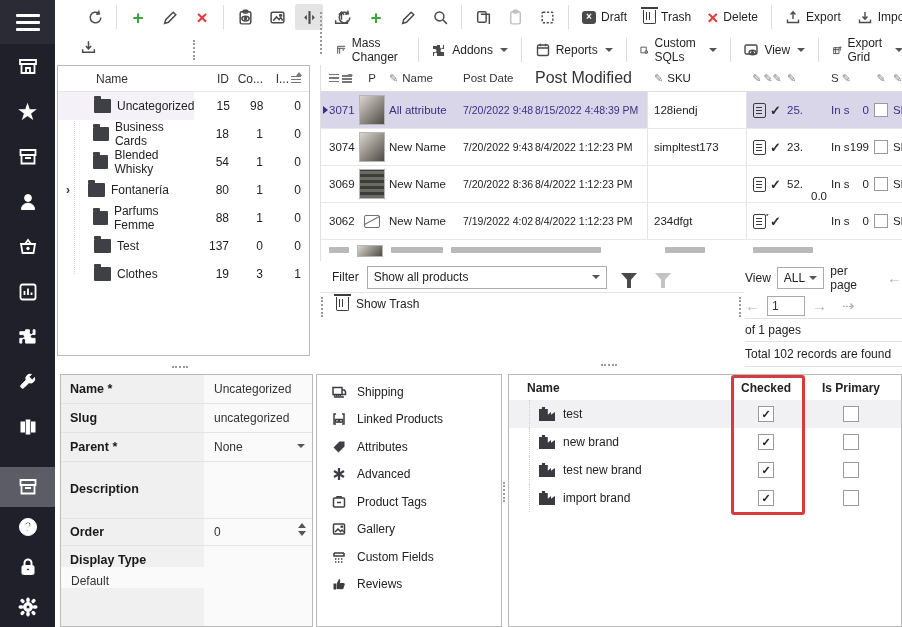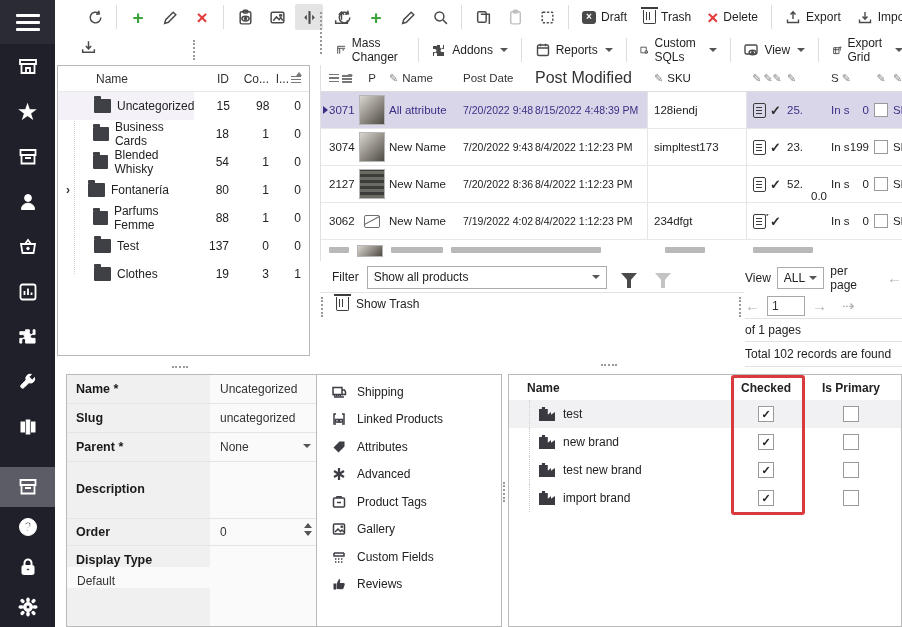--- a/index.html
+++ b/index.html
@@ -37,21 +37,21 @@
     font-weight:bold;display:flex;align-items:center;justify-content:center;line-height:1;}
   .vdots{border-left:2px dotted #9a9a9a;width:2px;height:20px;position:absolute;}
   .hdots{border-top:2px dotted #9a9a9a;width:16px;height:2px;position:absolute;}
 
   
   .cat-panel{position:absolute;left:57px;top:65px;width:253px;height:291px;background:#fff;
     border:1px solid #b9b9b9;font-size:12px;}
   .cat-header{height:26px;display:flex;align-items:center;color:#333;border-bottom:1px solid #e8e8e8;}
   .cat-header .c-name{flex:1;padding-left:38px;}
   .c-id{width:40px;text-align:right;padding-right:4px;}
-  .c-count{width:42px;text-align:right;padding-right:6px;}
+  .c-count{width:42px;text-align:right;padding-right:12px;}
   .c-extra{width:34px;text-align:right;padding-right:8px;display:flex;justify-content:flex-end;align-items:center;gap:2px;}
   .cat-rows{position:relative;}
   .tree-line{position:absolute;left:16px;top:14px;bottom:14px;border-left:1px dotted #cfcfcf;}
   .cat-row{height:28px;display:flex;align-items:center;position:relative;}
   .cat-row .name-cell{flex:1;display:flex;align-items:center;height:100%;padding-left:8px;gap:6px;}
   .cat-row.selected .name-cell{background:#f4f2f8;}
   .expander{width:12px;color:#333;font-weight:bold;font-size:12px;}
   .expander.show::before{content:"›";}
   .folder{width:17px;height:14px;position:relative;background:#3f3f46;border-radius:1px;margin-left:10px;}
   .folder::before{content:"";position:absolute;top:-3px;left:0;width:7px;height:3px;background:#3f3f46;
@@ -121,21 +121,21 @@
     align-items:center;gap:6px;font-size:12px;}
   .pagination{position:absolute;left:745px;top:293px;width:157px;font-size:12px;}
   .pg-row{height:26px;display:flex;align-items:center;gap:7px;border-bottom:1px solid #e2e2e2;}
   .pg-arrow{color:#b3b3b3;font-size:15px;}
   .pg-input{width:38px;height:20px;border:1px solid #a8a8a8;font-size:12px;padding:0 4px;
     font-family:"Liberation Sans",sans-serif;color:#333;}
   .pg-text{height:23px;display:flex;align-items:center;border-bottom:1px solid #e2e2e2;color:#222;}
   .pg-total{height:25px;display:flex;align-items:center;border-bottom:1px solid #e2e2e2;color:#222;}
 
   
-  .form-panel{position:absolute;left:66px;top:374px;width:253px;height:253px;border:1px solid #b9b9b9;
+  .form-panel{position:absolute;left:60px;top:374px;width:253px;height:253px;border:1px solid #b9b9b9;
     background:#fafafa;display:flex;flex-direction:column;font-size:12px;}
   .f-row{display:flex;border-bottom:1px solid #e4e4e4;}
   .f-label{width:143px;background:#f0f0f0;padding:7px 8px 0 9px;font-weight:bold;color:#1a1a1a;font-size:12.5px;}
   .f-value{flex:1;background:#fafafa;padding:7px 6px 0 10px;color:#333;position:relative;}
   .f-caret{position:absolute;right:7px;top:11px;}
   .spin{position:absolute;right:6px;top:4px;display:flex;flex-direction:column;gap:3px;}
   .spin i{width:0;height:0;border-left:4px solid transparent;border-right:4px solid transparent;}
   .spin .up{border-bottom:5px solid #555;}
   .spin .dn{border-top:5px solid #555;}
 
@@ -631,21 +631,21 @@
       <div class="gc gc-stock">In s</div>
       <div class="gc gc-qty">199</div>
       <div class="gc gc-cb">
           <span class="checkbox"></span>
         </div>
       <div class="gc gc-sh">Sh</div>
     </div>
 
     <div class="g-row">
       <div class="gc gc-marker"></div>
-      <div class="gc gc-id">2127</div>
+      <div class="gc gc-id">3069</div>
       <div class="gc gc-thumb">
           <span class="thumb dark"></span>
         </div>
       <div class="gc gc-name">New Name</div>
       <div class="gc gc-pdate">7/20/2022 8:36</div>
       <div class="gc gc-pmod">8/4/2022 1:12:23 PM</div>
       <div class="gc gc-sku"></div>
       <div class="gc gc-doc">
           <span class="doc-ic"></span>
           <span class="check-icon"></span>

